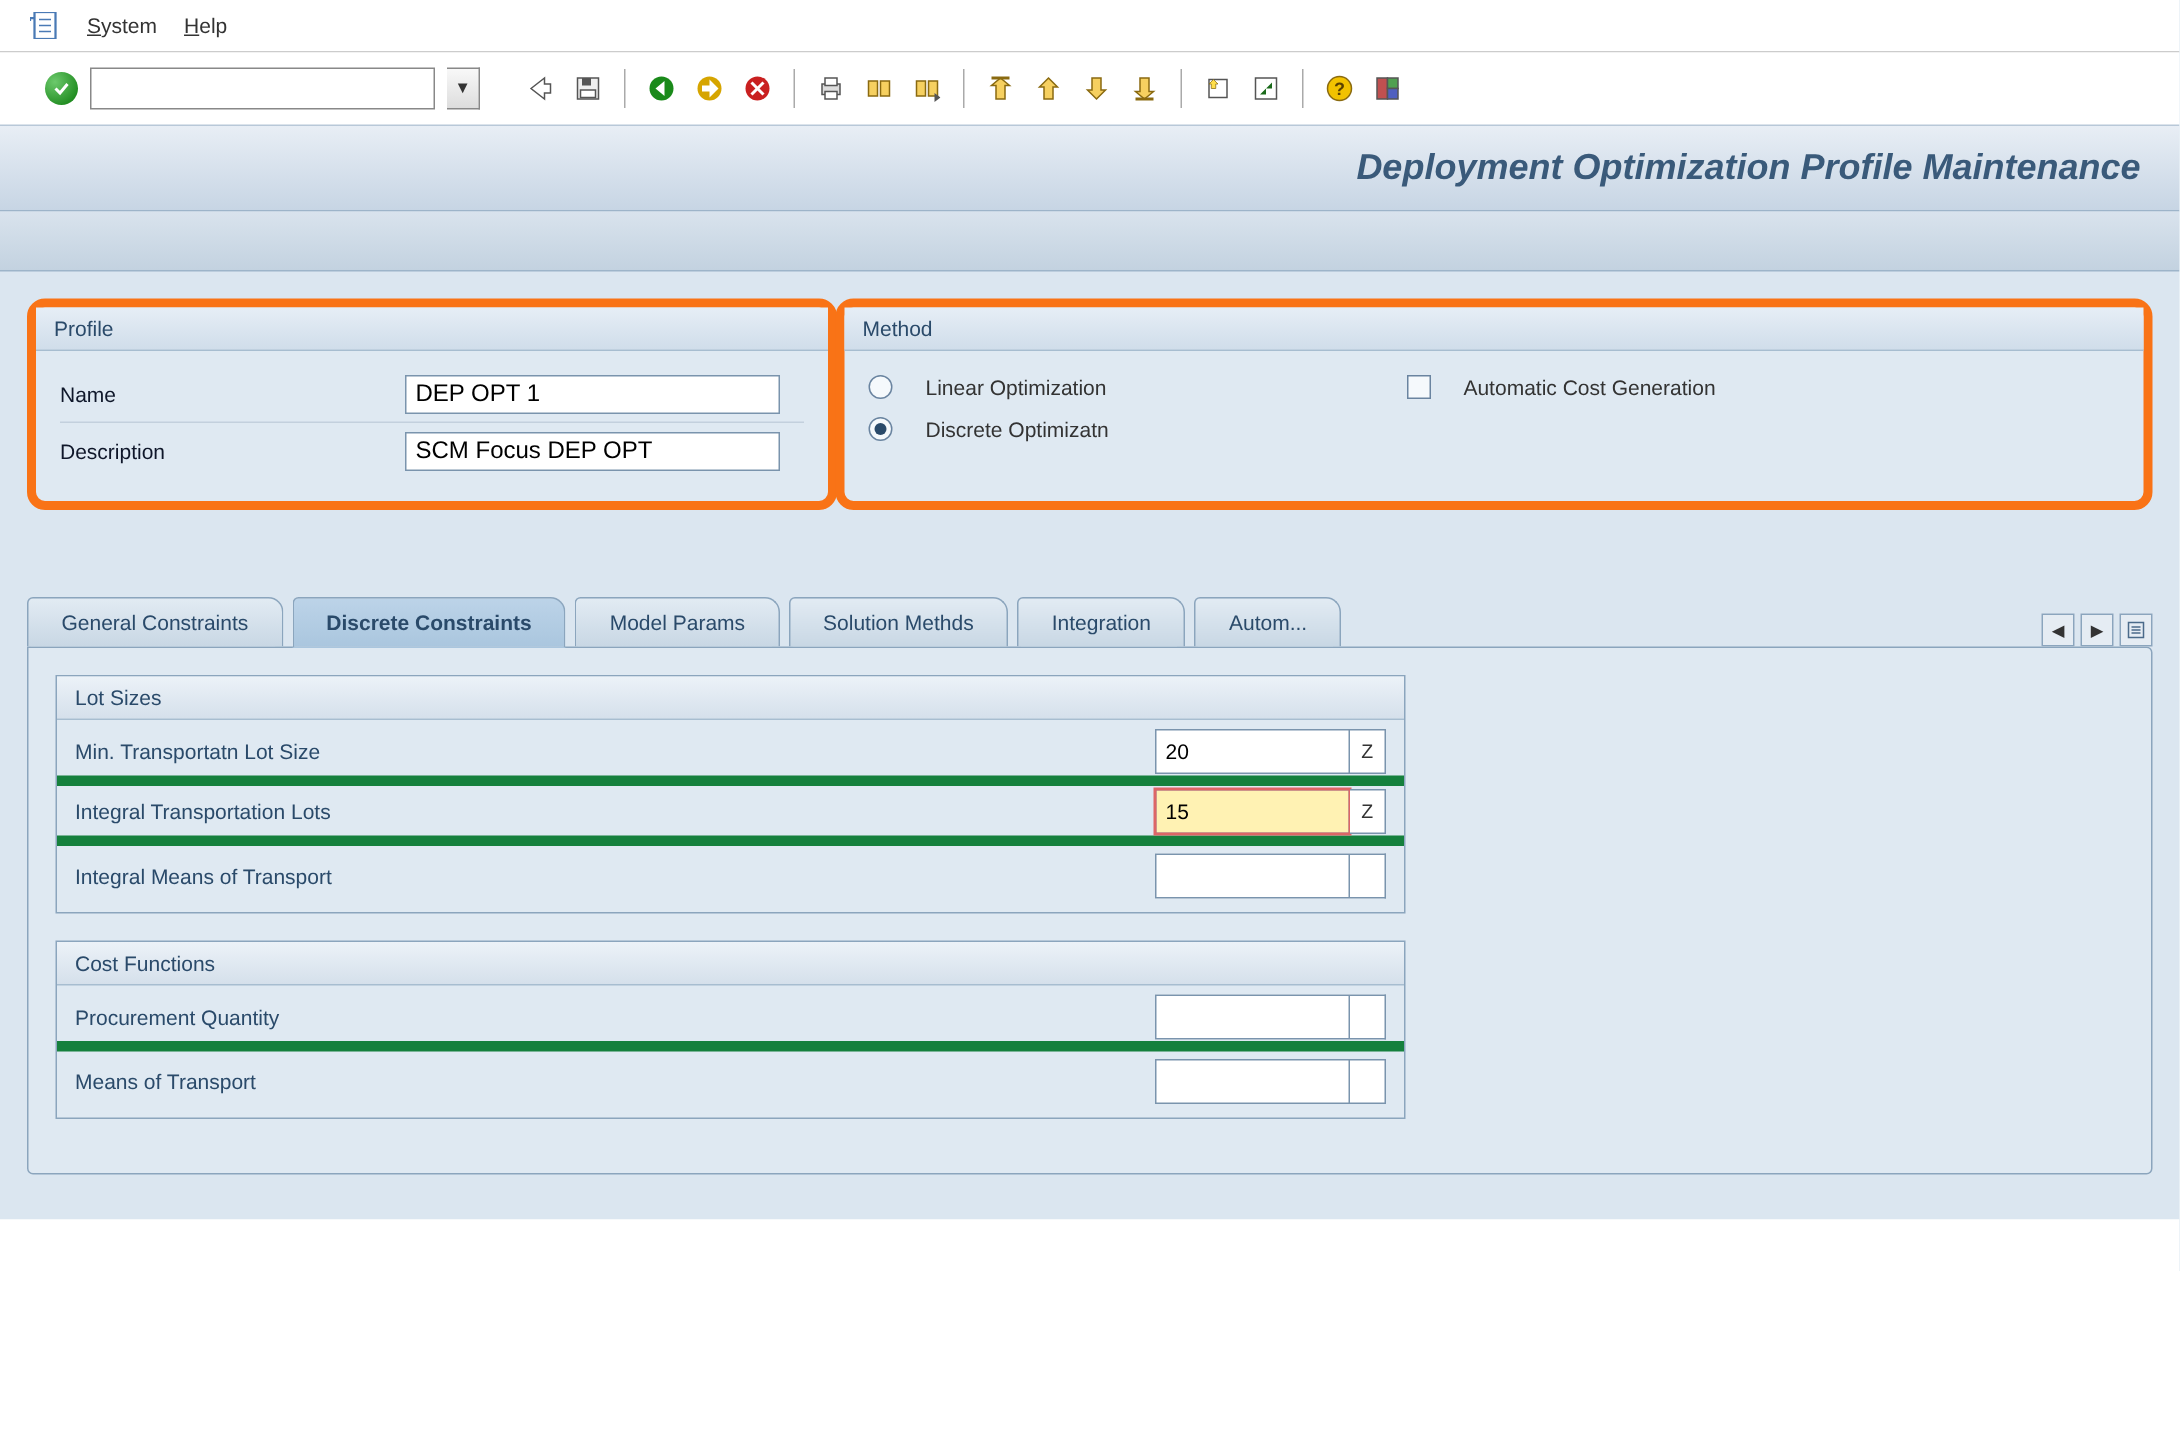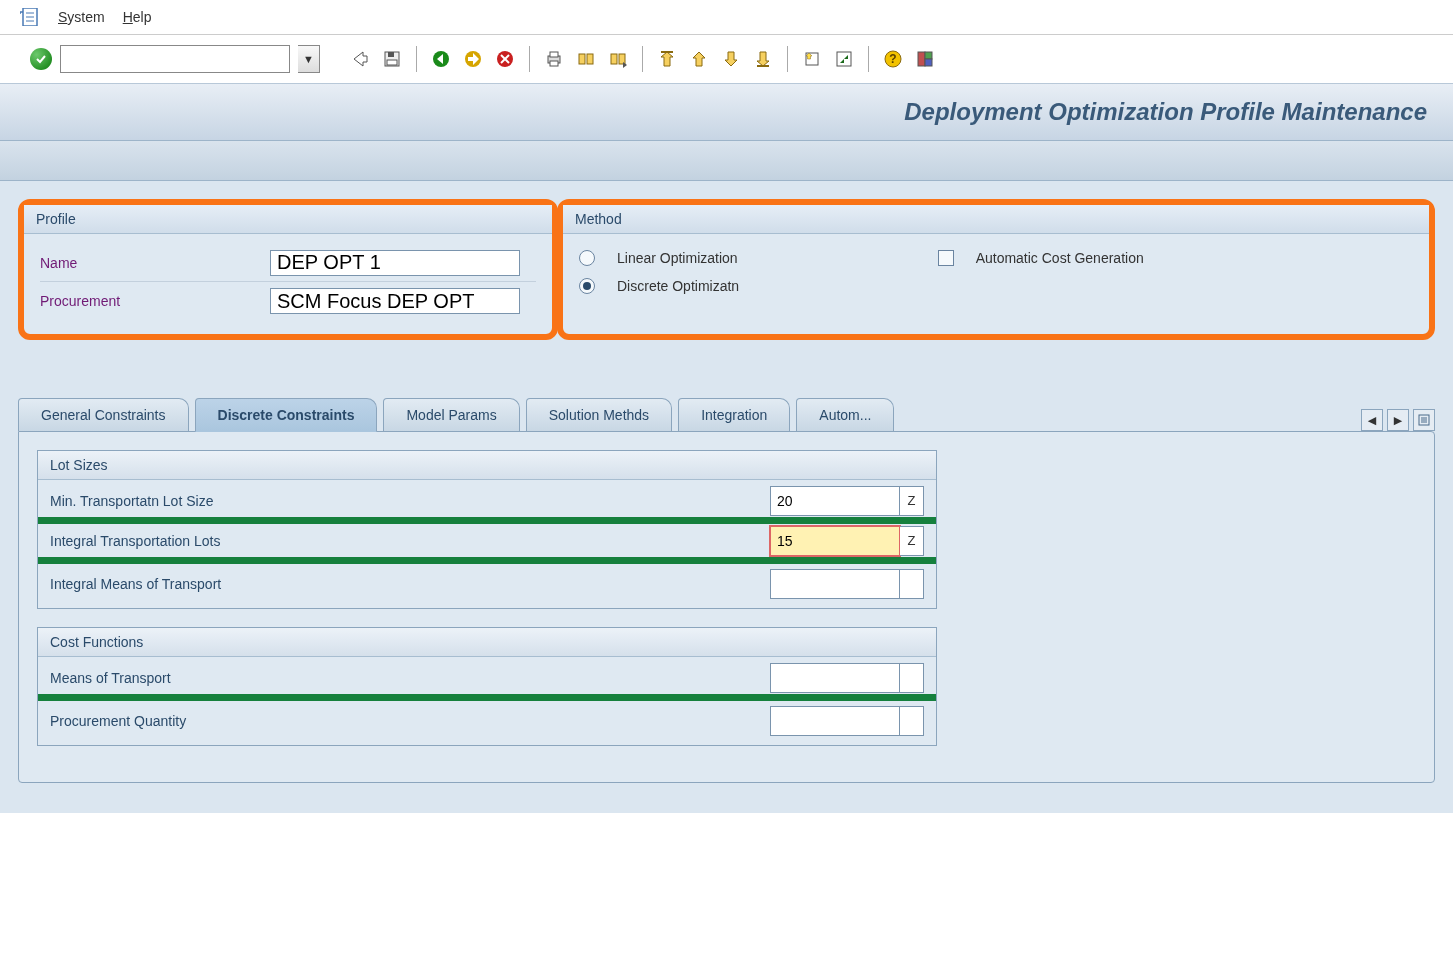--- a/index.html
+++ b/index.html
@@ -98,27 +98,27 @@
   }
   .groupbox-body { padding: 10px 16px 14px 16px; }
   .profile-box { flex: 0 0 540px; }
   .method-box { flex: 1; margin-left:-1px; }
   .field-row {
     display:flex; align-items:center;
     height:38px;
     border-bottom:1px solid #c3d0dd;
   }
   .field-row:last-child { border-bottom:none; }
-  .field-label { width: 230px; color:#701a75; }
+  .field-label { width: 230px; color:#0f172a; }
   .text-input {
     height:26px;
     border:1px solid #7a94ad;
     background:#fff;
     padding:2px 6px;
-    font-size:20px;
+    font-size:16px;
     width: 250px;
   }
   .method-row {
     display:flex; align-items:center;
     gap: 40px;
     padding:6px 0;
   }
   .radio, .check { display:flex; align-items:center; gap:22px; cursor:pointer;}
   .radio-circle {
     width:16px; height:16px; border-radius:50%;
@@ -350,21 +350,21 @@
   <div class="content">
     <div class="groupbox-row">
       <div class="groupbox profile-box">
         <div class="groupbox-title">Profile</div>
         <div class="groupbox-body">
           <div class="field-row">
             <div class="field-label">Name</div>
             <input class="text-input" value="DEP OPT 1" style="">
           </div>
           <div class="field-row">
-            <div class="field-label">Procurement</div>
+            <div class="field-label">Description</div>
             <input class="text-input" value="SCM Focus DEP OPT" style="">
           </div>
         </div>
       </div>
 
       <div class="groupbox method-box">
         <div class="groupbox-title">Method</div>
         <div class="groupbox-body">
           <div class="method-row">
             <div class="radio">
@@ -429,26 +429,26 @@
               <div class="inp-label">Integral Means of Transport</div>
               <input class="num-input" style="">
               <div class="unit-box"></div>
             </div>
           </div>
       </div>
       <div class="inner-group">
         <div class="hdr">Cost Functions</div>
         <div class="inner-body" id="cost-functions-body">
             <div class="inp-row">
+              <div class="inp-label">Procurement Quantity</div>
+              <input class="num-input" style="">
+              <div class="unit-box"></div>
+            </div>
+            <div class="inp-row">
               <div class="inp-label">Means of Transport</div>
               <input class="num-input" style="">
               <div class="unit-box"></div>
             </div>
-            <div class="inp-row">
-              <div class="inp-label">Procurement Quantity</div>
-              <input class="num-input" style="">
-              <div class="unit-box"></div>
-            </div>
           </div>
       </div>
     </div>
   </div>
 </div>
 
 </body></html>

